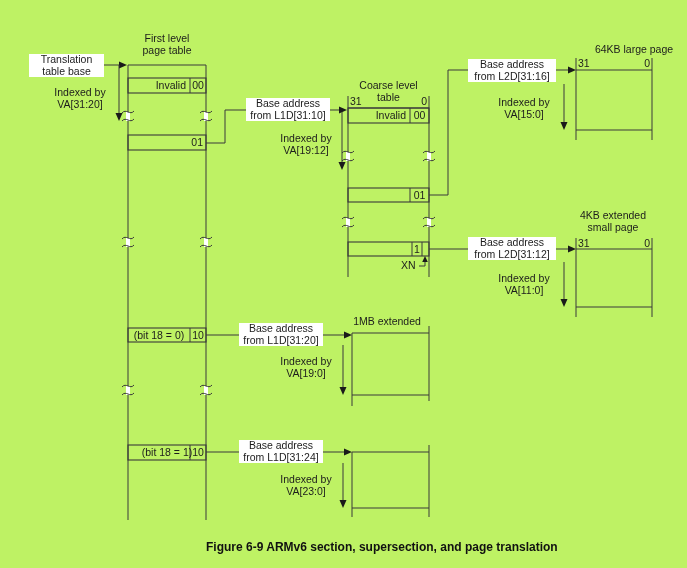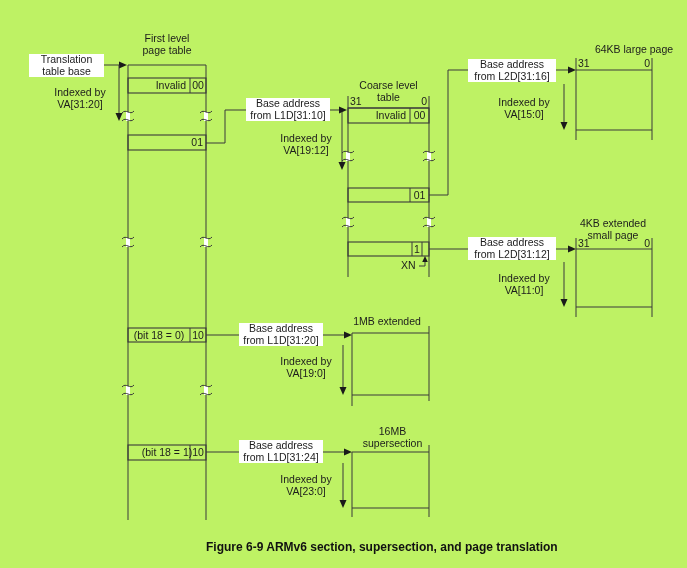--- a/index.html
+++ b/index.html
@@ -186,37 +186,35 @@
   <div class="lbl al" style="left:401px;top:260px;width:18px;">XN</div>
 
   <div class="lbl" style="left:570px;top:44px;width:88px;margin-left:20px;">64KB large page</div>
   <div class="lbl al" style="left:578px;top:58px;width:14px;">31</div>
   <div class="lbl ar" style="left:635px;top:58px;width:15px;">0</div>
   <div class="lbl bg" style="left:468px;top:59px;width:88px;">Base address
 from L2D[31:16]</div>
   <div class="lbl" style="left:489px;top:97px;width:70px;">Indexed by
 VA[15:0]</div>
 
-  <div class="lbl" style="left:568px;top:210px;width:90px;margin-top:8px;">4KB extended
+  <div class="lbl" style="left:568px;top:210px;width:90px;">4KB extended
 small page</div>
   <div class="lbl al" style="left:578px;top:238px;width:14px;">31</div>
   <div class="lbl ar" style="left:635px;top:238px;width:15px;">0</div>
   <div class="lbl bg" style="left:468px;top:237px;width:88px;">Base address
 from L2D[31:12]</div>
   <div class="lbl" style="left:489px;top:273px;width:70px;">Indexed by
 VA[11:0]</div>
 
   <div class="lbl" style="left:345px;top:316px;width:84px;">1MB extended</div>
   <div class="lbl bg" style="left:239px;top:323px;width:84px;">Base address
 from L1D[31:20]</div>
   <div class="lbl" style="left:273px;top:356px;width:66px;">Indexed by
 VA[19:0]</div>
 
-  <div class="lbl" style="left:352px;top:426px;width:81px;">16MB
-supersection</div>
   <div class="lbl bg" style="left:239px;top:440px;width:84px;">Base address
 from L1D[31:24]</div>
   <div class="lbl" style="left:273px;top:474px;width:66px;">Indexed by
 VA[23:0]</div>
 
   <div class="caption" style="left:206px;top:540px;">Figure 6-9 ARMv6 section, supersection, and page translation</div>
 
 </div>
 
 </body></html>

